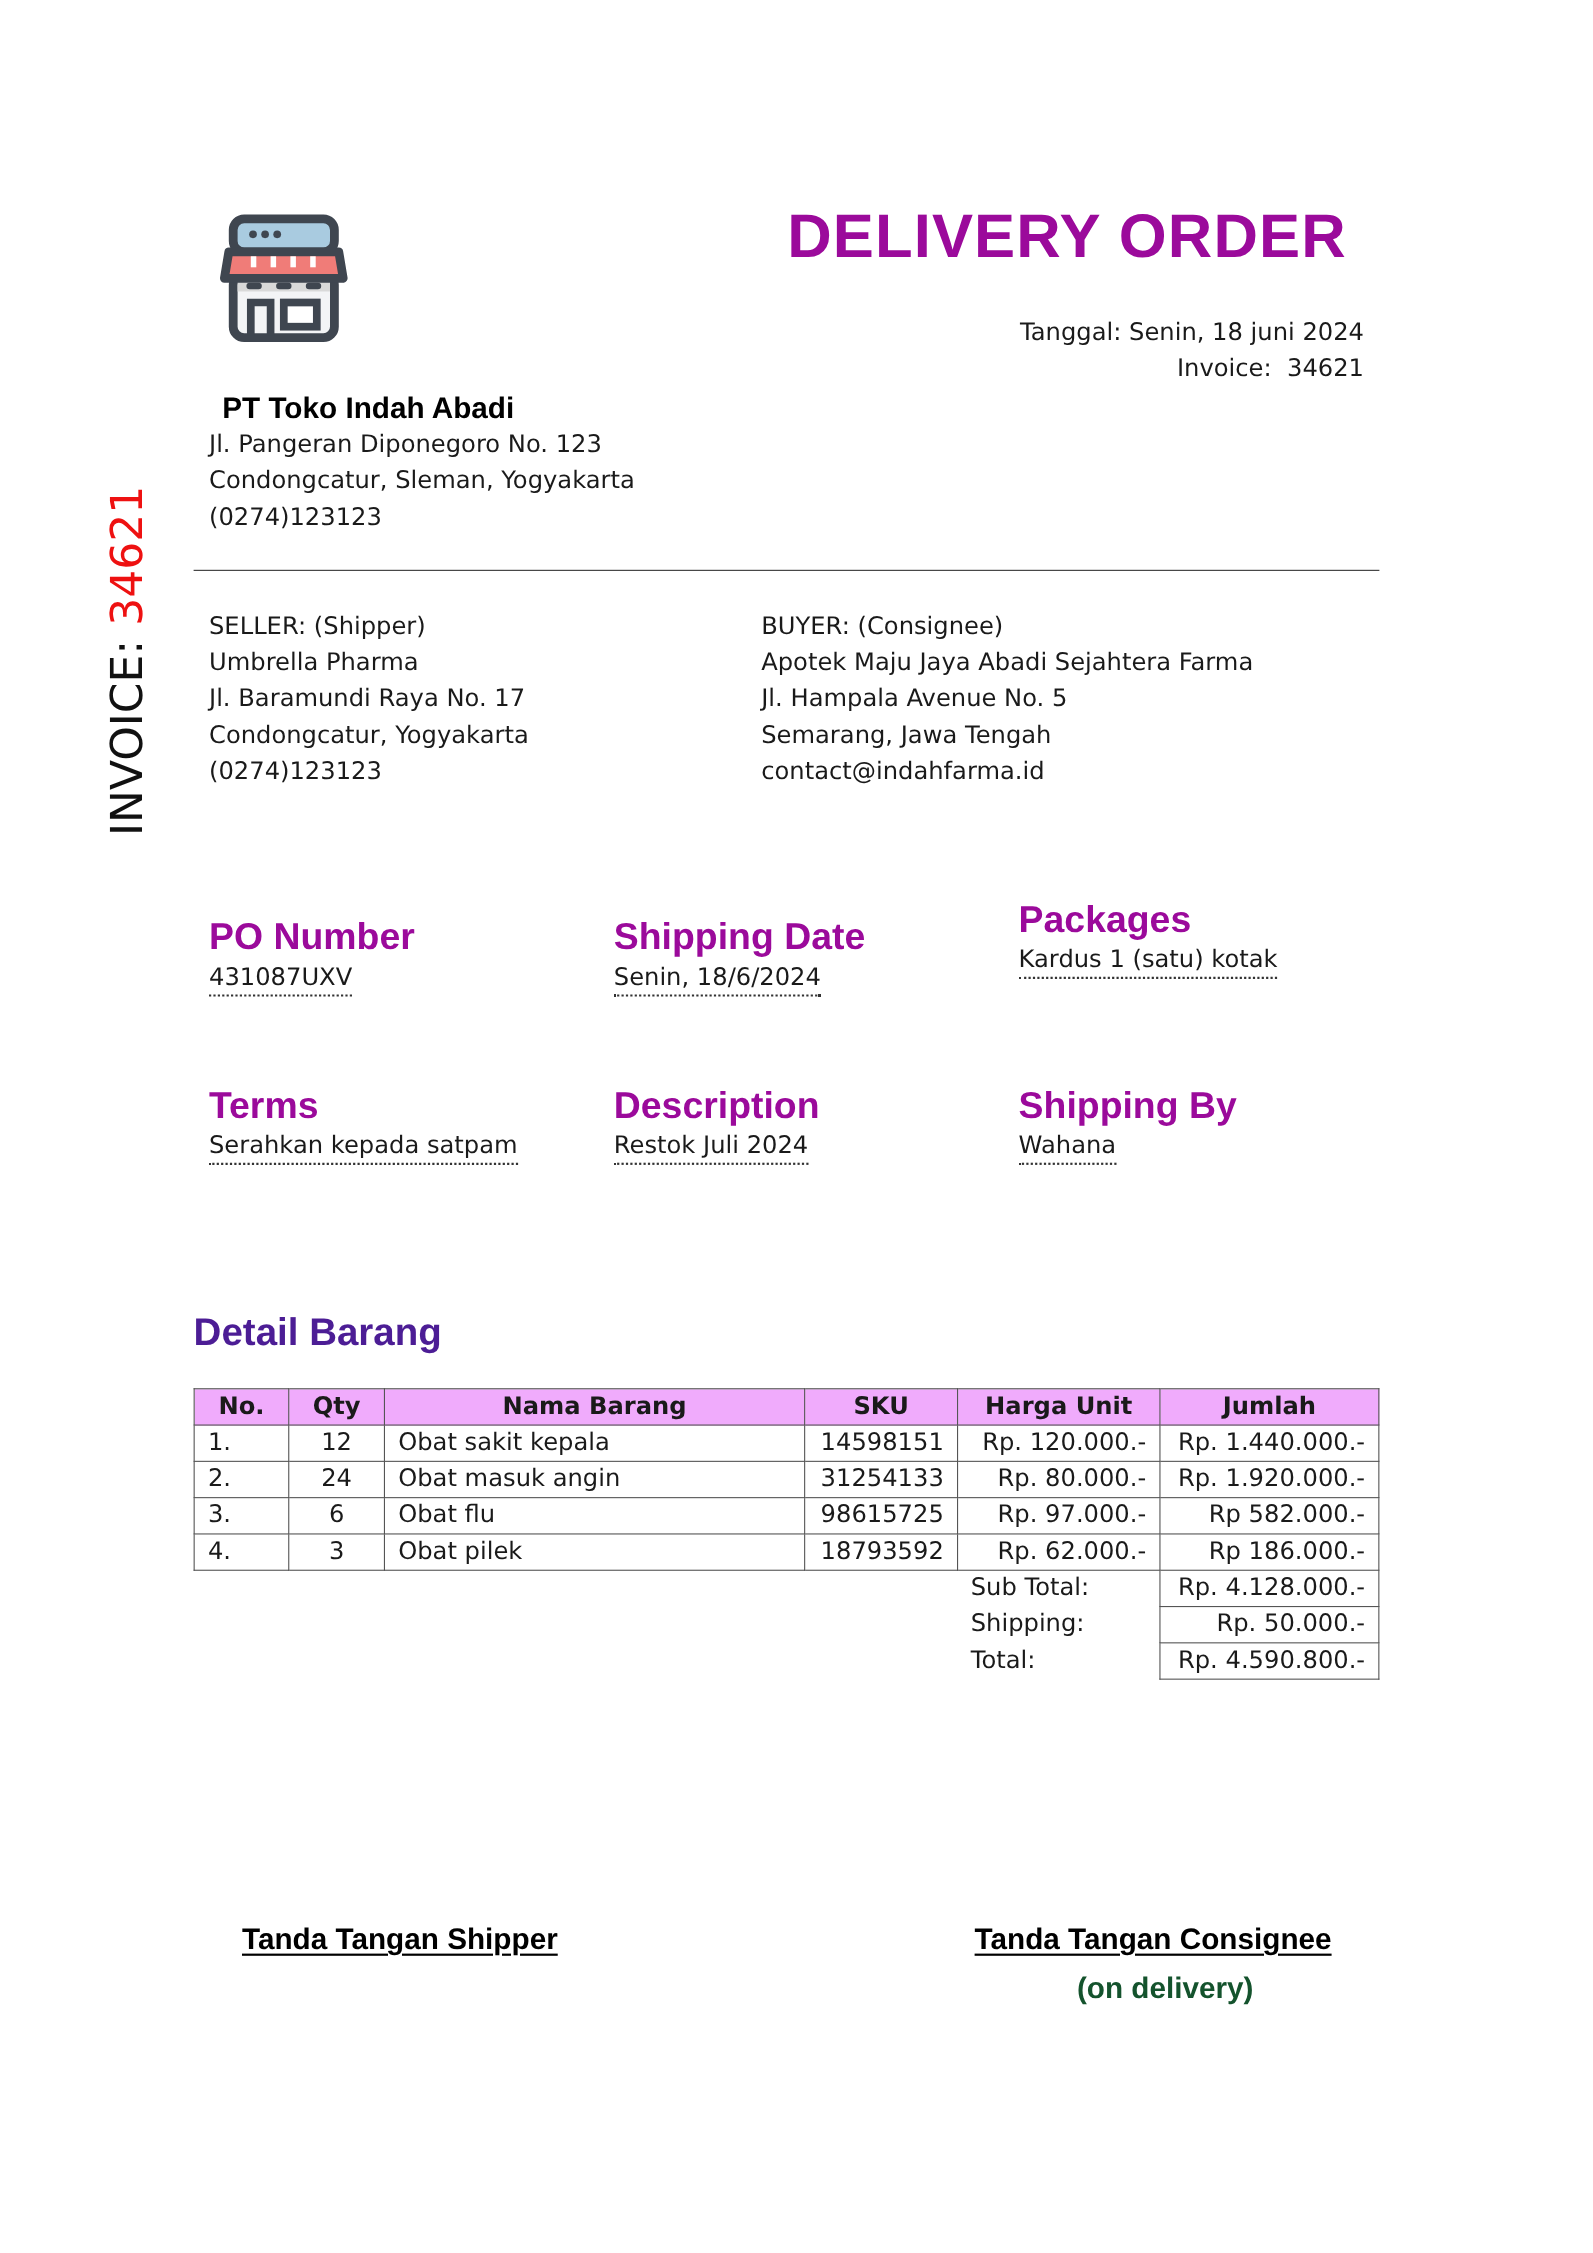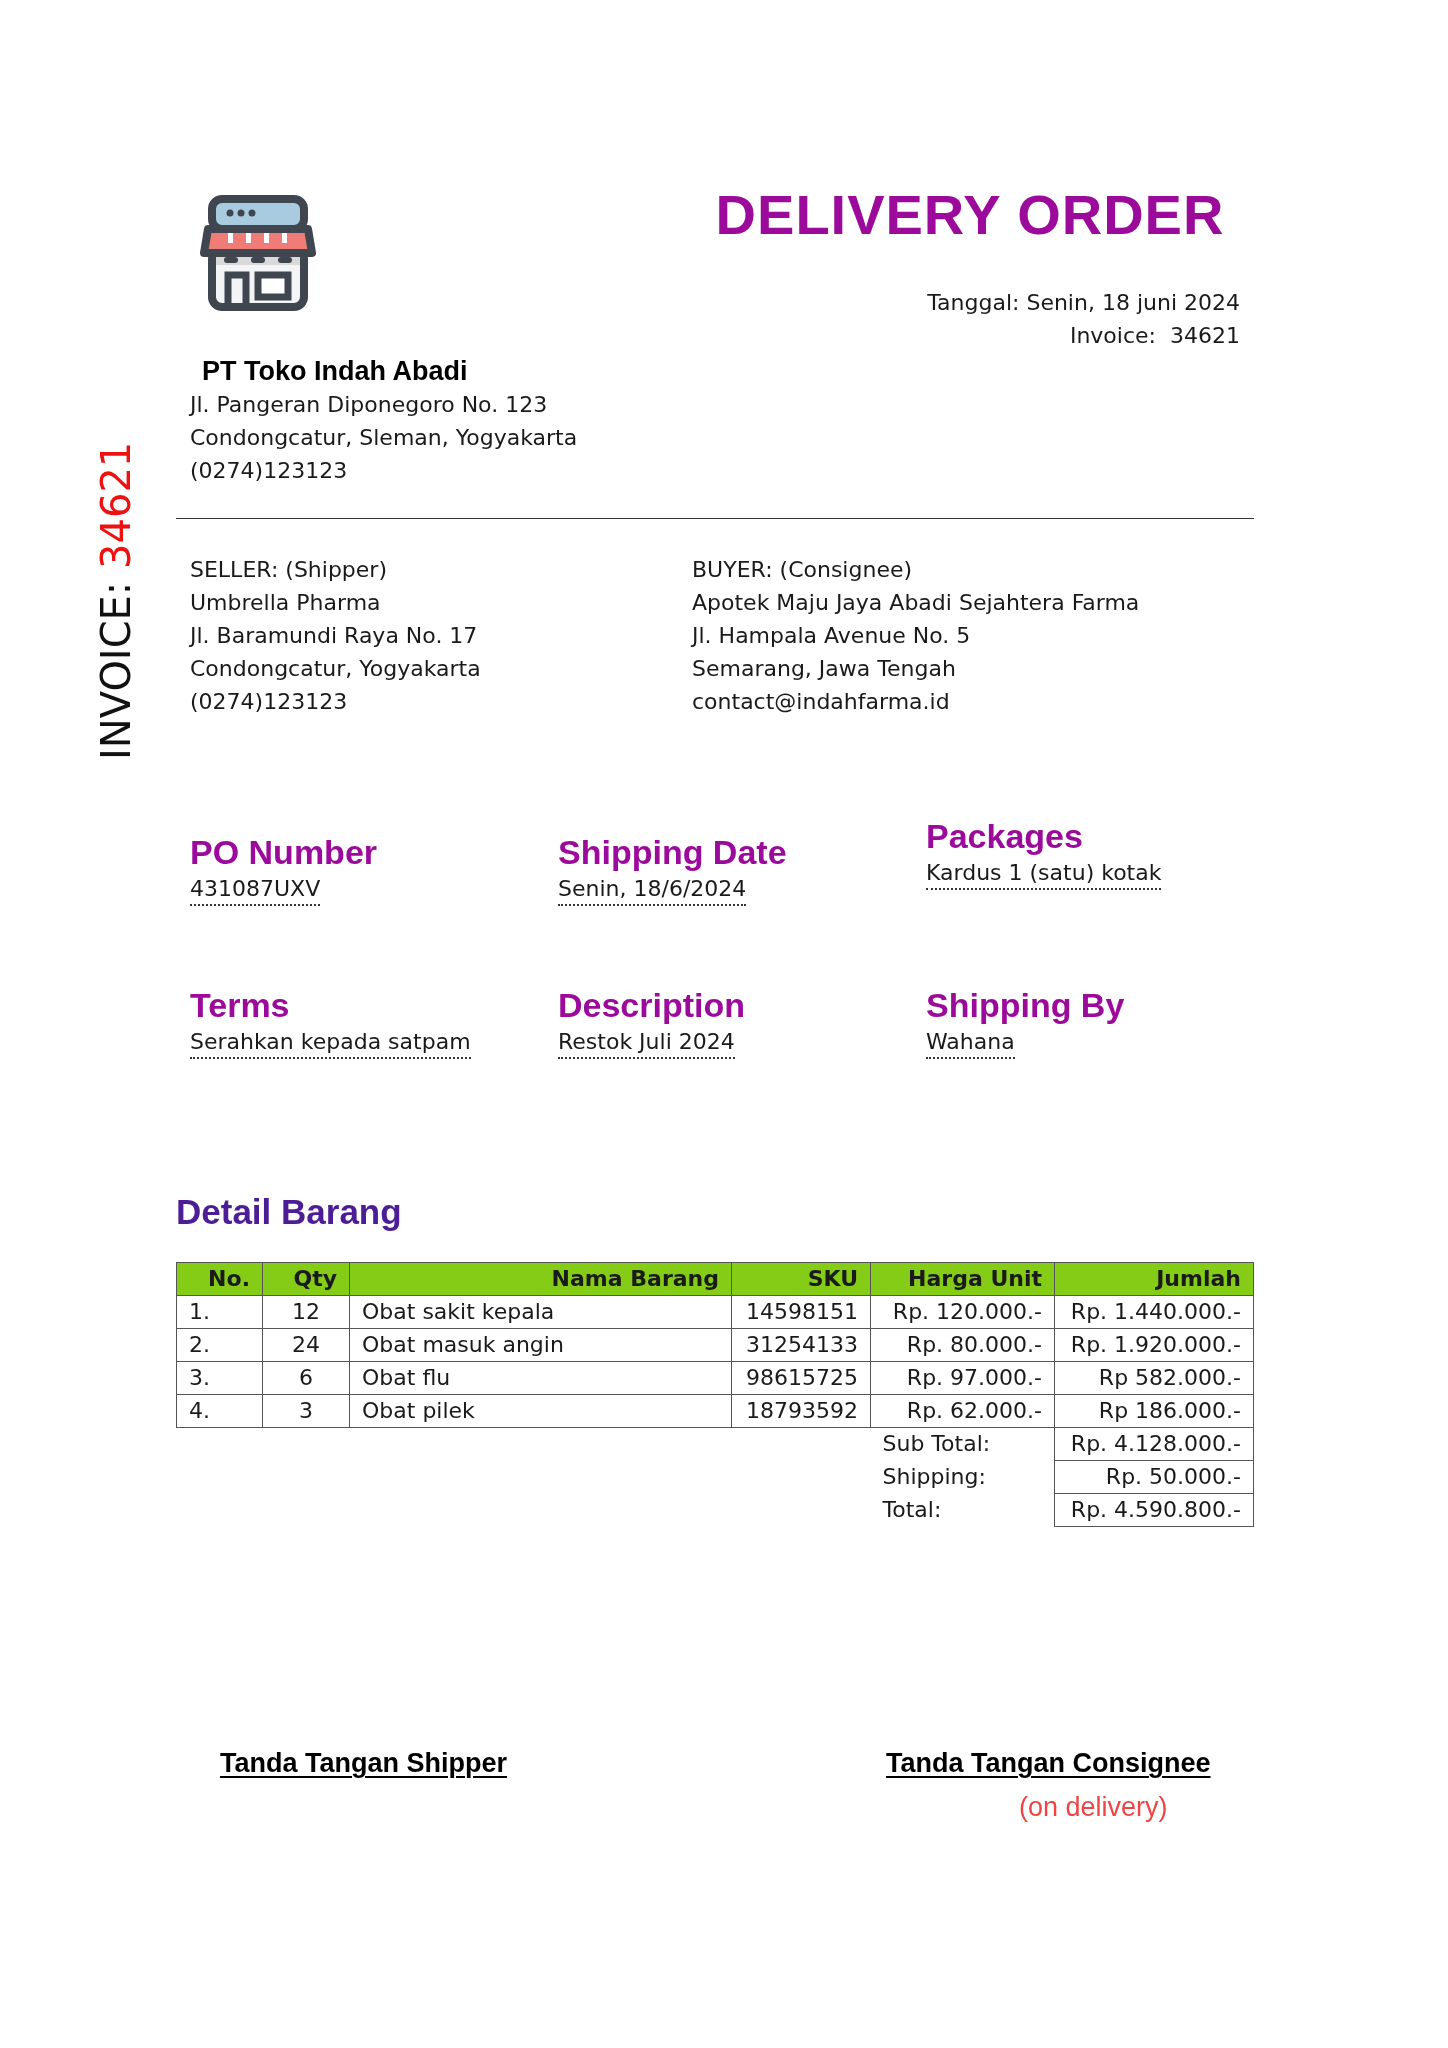--- a/index.html
+++ b/index.html
@@ -30,28 +30,28 @@
 
   .field { position: absolute; width: 340px; }
   .field-label { font-family: "Liberation Sans", sans-serif; font-weight: 900; font-size: 34px; color: #9b0a9b; line-height: 44px; }
   .field-value { font-family: "DejaVu Sans", sans-serif; font-size: 22px; line-height: 30px; color: #1a1a1a;
                  display: inline-block; border-bottom: 2px dotted #333; padding-bottom: 0px; }
 
   #section-title { left: 176px; top: 1190px; font-size: 35px; color: #4c1d95; line-height: 44px; }
 
   #items-table { left: 176px; top: 1262px; border-collapse: collapse; font-family: "DejaVu Sans", sans-serif; font-size: 22px; color: #1a1a1a; }
   #items-table th, #items-table td { border: 1.5px solid #555; height: 32px; padding: 0 12px; white-space: nowrap; line-height: 32px; }
-  #items-table th { background: #84cc16; text-align: right; font-weight: bold; }
+  #items-table th { background: #f0abfc; text-align: center; font-weight: bold; }
   #items-table td.r { text-align: right; }
   #items-table td.c { text-align: center; }
   #items-table td.nob { border: none; }
   #items-table td.lbl { border: none; text-align: left; }
 
   .sig { position: absolute; font-family: "Liberation Sans", sans-serif; font-weight: 900; font-size: 27px; color: #000; text-decoration: underline; text-decoration-thickness: 2px; text-underline-offset: 4px; text-align: right; }
-  #sig-consignee-sub { position: absolute; font-family: "Liberation Sans", sans-serif; font-weight: 400; font-size: 27px; color: #ef4444; margin-left: 40px; }
+  #sig-consignee-sub { position: absolute; font-family: "Liberation Sans", sans-serif; font-weight: 700; font-size: 27px; color: #14532d; }
 </style>
 </head>
 <body>
 
 <div id="logo" class="abs">
   <svg width="120" height="120" viewBox="0 0 120 120">
 
     <rect x="14" y="6" width="92" height="30" rx="10" fill="#a9cbe0" stroke="#3f4650" stroke-width="8"></rect>
     <circle cx="32" cy="20" r="3.5" fill="#3f4650"></circle>
     <circle cx="43" cy="20" r="3.5" fill="#3f4650"></circle>

